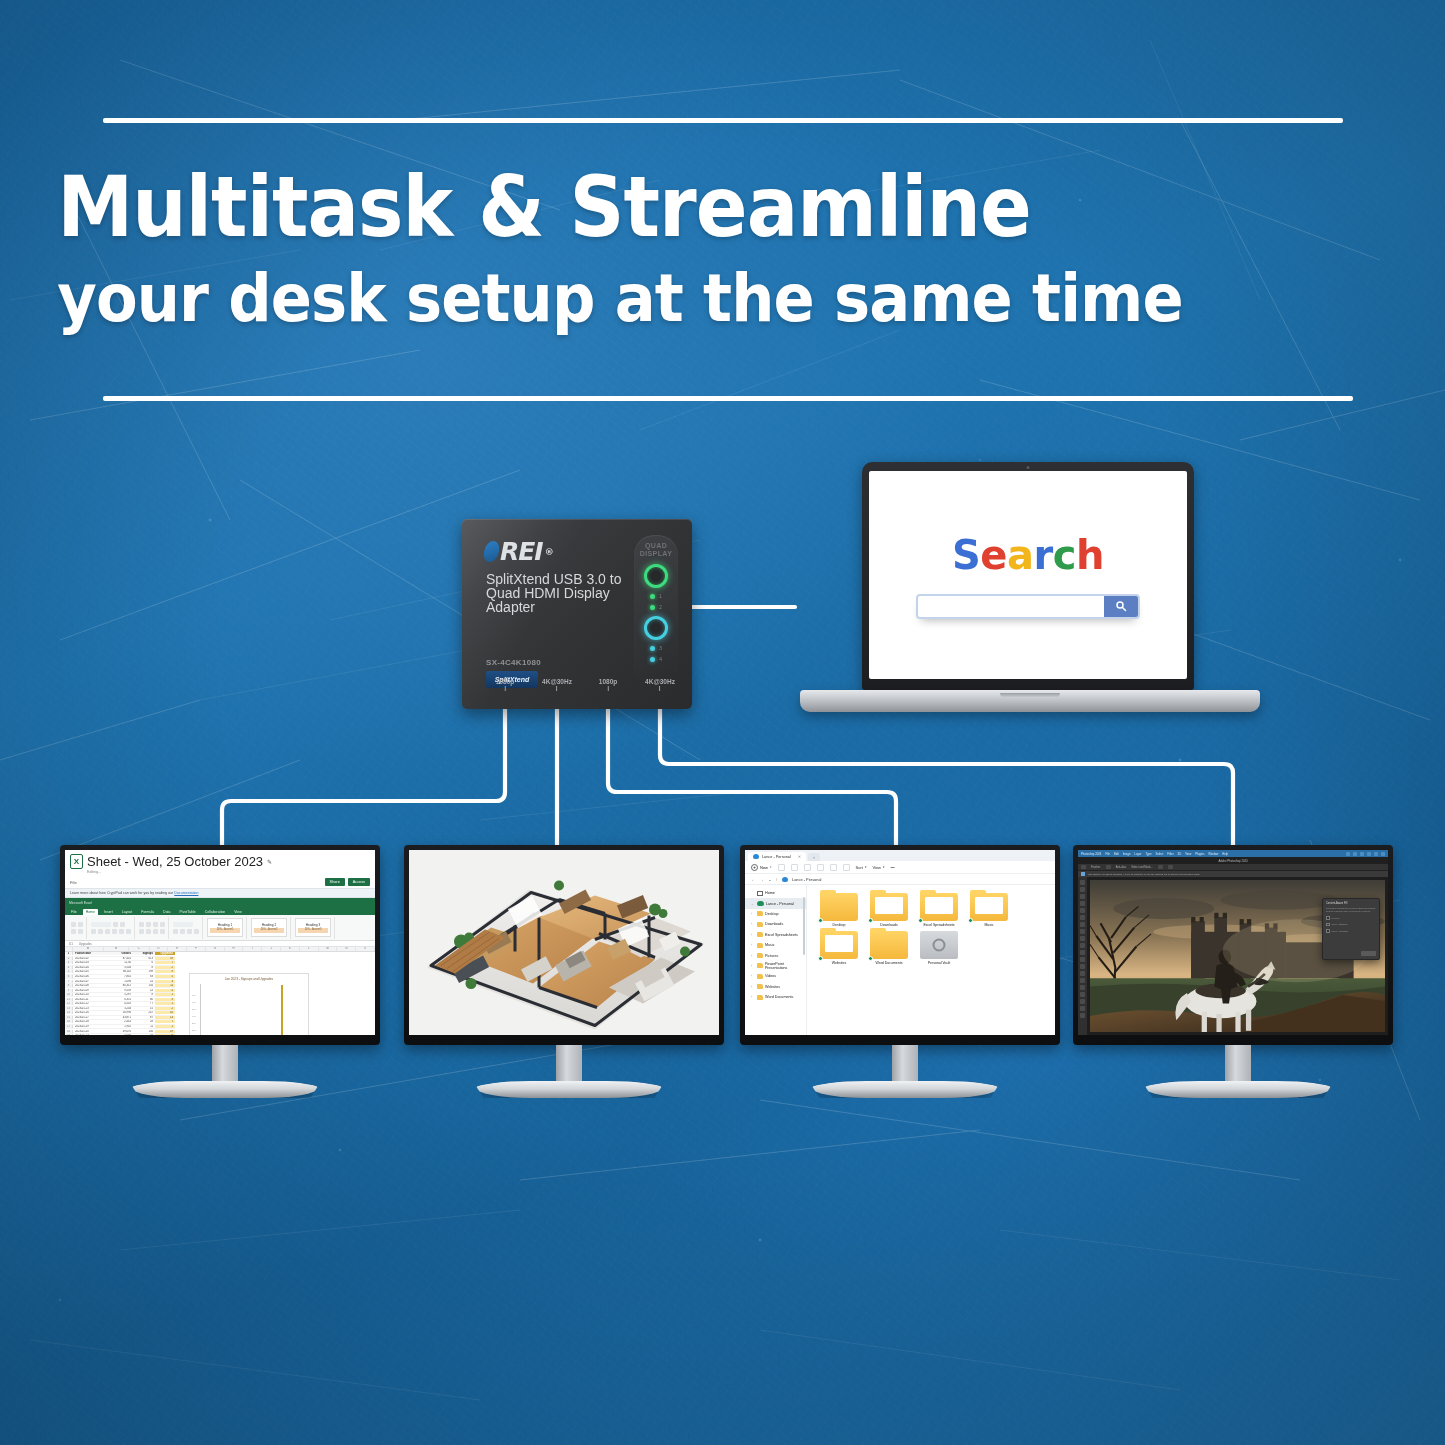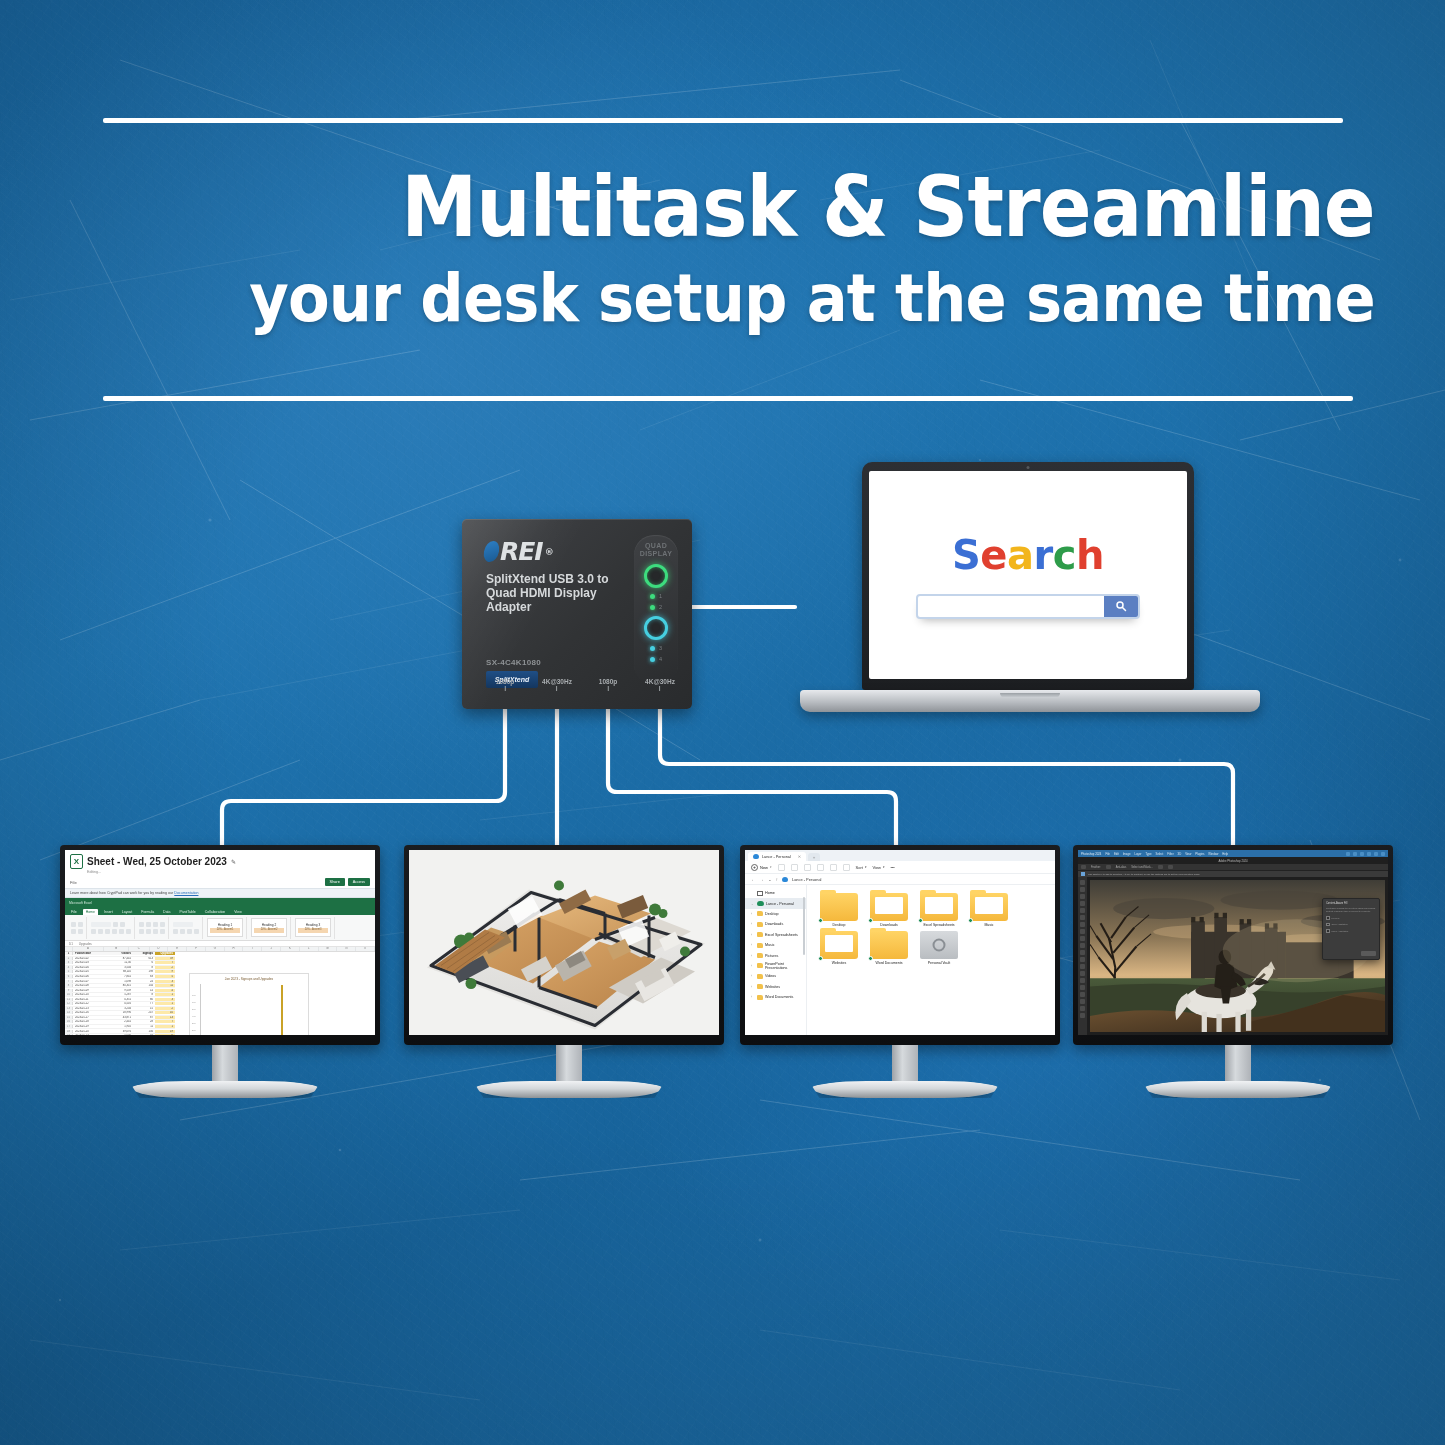--- a/index.html
+++ b/index.html
@@ -33,21 +33,21 @@
     background: radial-gradient(ellipse 1100px 1100px at 50% 45%, rgba(0,0,0,0) 45%, rgba(0,0,0,.22) 100%);
   }
 
   
   .rule { position: absolute; height: 5px; background: #ffffff; border-radius: 2px; }
   .rule.top { left: 103px; width: 1240px; top: 118px; }
   .rule.bottom { left: 103px; width: 1250px; top: 396px; }
 
   .headline {
     position: absolute; left: 0; width: 1432px; top: 160px;
-    text-align: right; color: #fff;
+    text-align: left; color: #fff;
     font-family: "DejaVu Sans", sans-serif;
     font-weight: 700;
     letter-spacing: -1px;
     text-shadow: 0 2px 5px rgba(0,0,0,.25);
   }
   .headline .l1 {
     display: block; font-size: 83px; line-height: 96px;
     transform: scaleX(.92); font-weight: 700;
   }
   .headline .l2 {
@@ -75,21 +75,21 @@
   }
   .orei-logo .oval {
     width: 15px; height: 21px; border-radius: 50%;
     background: linear-gradient(160deg, #2d7fc4, #1a5a92);
     display: inline-block; margin-right: 1px;
     transform: skewX(-10deg);
   }
   .orei-logo .reg { font-size: 9px; font-style: normal; margin-left: 2px; vertical-align: super; }
   .adapter-desc {
     position: absolute; left: 24px; top: 53px; width: 150px;
-    color: #d6d9db; font-size: 12px; line-height: 14px; font-weight: 700;
+    color: #d6d9db; font-size: 14px; line-height: 14px; font-weight: 400;
   }
   .adapter-model {
     position: absolute; left: 24px; top: 139px;
     color: #8e9295; font-size: 8px; font-weight: 700; letter-spacing: .3px;
   }
   .splitxtend-badge {
     position: absolute; left: 24px; top: 152px;
     width: 52px; height: 17px; border-radius: 2px;
     background: linear-gradient(180deg, #1f4f86, #14365f);
     display: flex; align-items: center; justify-content: center;
@@ -196,21 +196,21 @@
 
   
   .xl { width: 100%; height: 100%; background: #fff; font-size: 3.4px; color: #333; position: relative; }
   .xl-top { padding: 4px 5px 2px; background: #fff; }
   .xl-title { display: flex; align-items: center; gap: 4px; }
   .xl-icon {
     width: 13px; height: 15px; border-radius: 2px; background: #fff;
     border: 1px solid #1d7044; color: #1d7044; font-weight: 700;
     display: flex; align-items: center; justify-content: center; font-size: 8px;
   }
-  .xl-title-txt { font-size: 10px; color: #222; font-weight: 700; }
+  .xl-title-txt { font-size: 13px; color: #222; font-weight: 400; }
   .xl-sub { font-size: 3.6px; color: #8b8b8b; margin-left: 17px; margin-top: 1px; }
   .xl-filerow { display: flex; align-items: center; justify-content: space-between; padding: 2px 5px; }
   .xl-file { font-size: 4.2px; color: #555; }
   .xl-btns { display: flex; gap: 3px; }
   .xl-btn { background: #1d7044; color: #fff; font-size: 3.8px; padding: 2px 5px; border-radius: 1px; }
   .xl-notice {
     background: #eef3f7; border-top: 1px solid #dde4ea; border-bottom: 1px solid #dde4ea;
     font-size: 3.6px; padding: 2px 5px; color: #444;
   }
   .xl-notice a { color: #2a6fbb; text-decoration: underline; }

